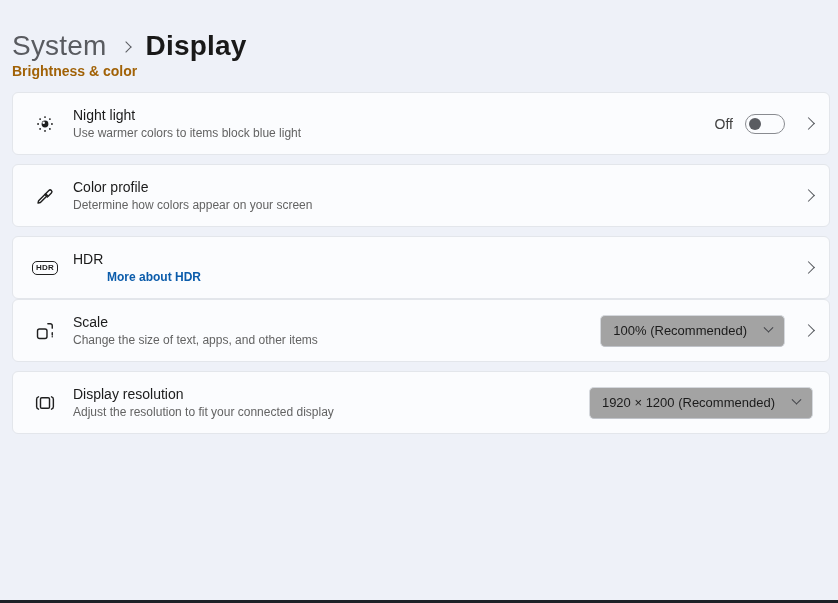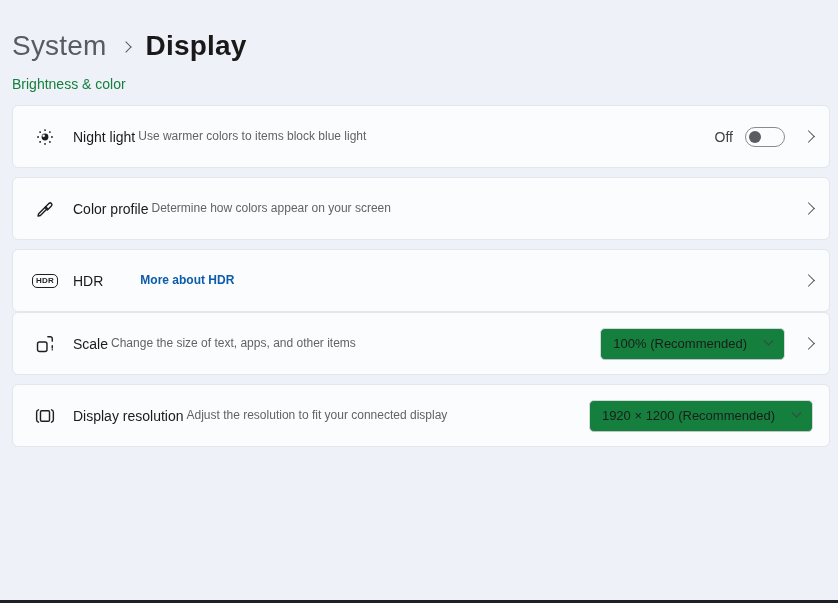--- a/index.html
+++ b/index.html
@@ -7,39 +7,39 @@
   body {
     font-family: "Liberation Sans", "DejaVu Sans", sans-serif;
     background: #eef1f8;
     color: #1b1b1b;
     position: relative;
     overflow: hidden;
   }
   .page { padding: 30px 8px 0 12px; }
 
   
-  .breadcrumb { display: flex; align-items: center; margin-bottom: 14px; }
+  .breadcrumb { display: flex; align-items: center; margin-bottom: 1px; }
   .crumb-parent { font-size: 28px; font-weight: 400; color: #595b60; letter-spacing: .2px; cursor: pointer; }
   .crumb-sep { width: 8px; height: 8px; border-top: 1.8px solid #5a5c61; border-right: 1.8px solid #5a5c61; transform: rotate(45deg); margin: 2px 16px 0 15px; }
   .crumb-current { font-size: 28px; font-weight: 600; color: #191919; letter-spacing: .2px; }
 
   
-  .section-header { font-size: 14px; font-weight: 400; color: #15803d; margin-bottom: 13px; }
+  .section-header { font-size: 14px; font-weight: 700; color: #a16207; margin-bottom: 13px; }
   .section-header.second { margin-top: 37px; }
 
   
   .card-list { display: flex; flex-direction: column; gap: 9px; }
   .row {
     height: 63px; background: #fbfcfe; border: 1px solid #e3e6eb;
     border-radius: 6px; display: flex; align-items: center;
     padding: 0 16px 0 20px;
   }
   .row-icon { width: 24px; display: flex; justify-content: center; align-items: center; margin-right: 16px; flex-shrink: 0; }
   .row-icon svg { display: block; }
-  .row-text { display: flex; flex-direction: row; gap: 3px; }
+  .row-text { display: flex; flex-direction: column; gap: 3px; }
   .row-title { font-size: 14px; color: #1b1b1b; }
   .row-sub { font-size: 12px; color: #636363; }
   .row-link { font-size: 12px; font-weight: 700; color: #0b5cab; cursor: pointer; padding-left: 34px; }
   .row-right { margin-left: auto; display: flex; align-items: center; }
 
   
   .hdr-badge {
     border: 1.6px solid #1f1f1f; border-radius: 5px;
     font-size: 8px; font-weight: 700; letter-spacing: .3px;
     padding: 2px 3px; color: #1f1f1f; line-height: 1;
@@ -62,21 +62,21 @@
     transform: rotate(45deg); margin-left: 19px; flex-shrink: 0; cursor: pointer;
   }
   .chev-down {
     width: 7px; height: 7px; border-top: 1.5px solid #3f4146; border-right: 1.5px solid #3f4146;
     transform: rotate(135deg) translate(-2px,2px); flex-shrink: 0;
   }
 
   
   .select-btn {
     height: 32px; display: inline-flex; align-items: center; justify-content: space-between;
-    background: #15803d; border: 1px solid #d5d8dd; border-bottom-color: #c0c3c9;
+    background: #a3a3a3; border: 1px solid #d5d8dd; border-bottom-color: #c0c3c9;
     border-radius: 5px; padding: 0 12px 0 12px; font-size: 13px; color: #1b1b1b;
     cursor: pointer; gap: 18px;
   }
 
   .bottom-edge { position: absolute; left: 0; bottom: 0; width: 100%; height: 3px; background: #1d2127; }
 </style>
 </head>
 <body>
 
 <div class="page">

